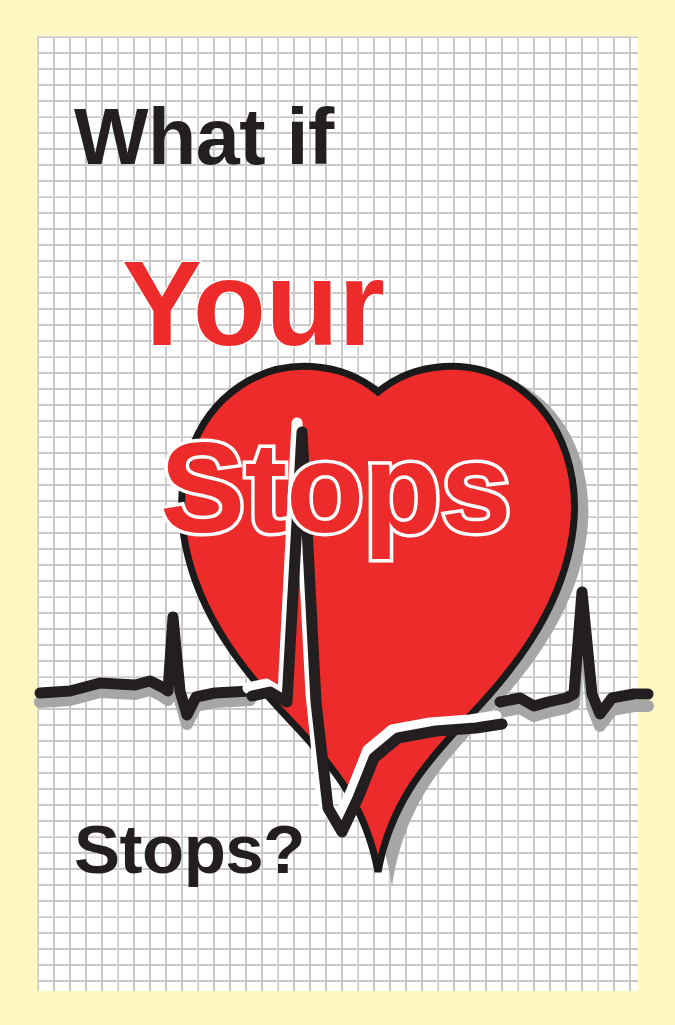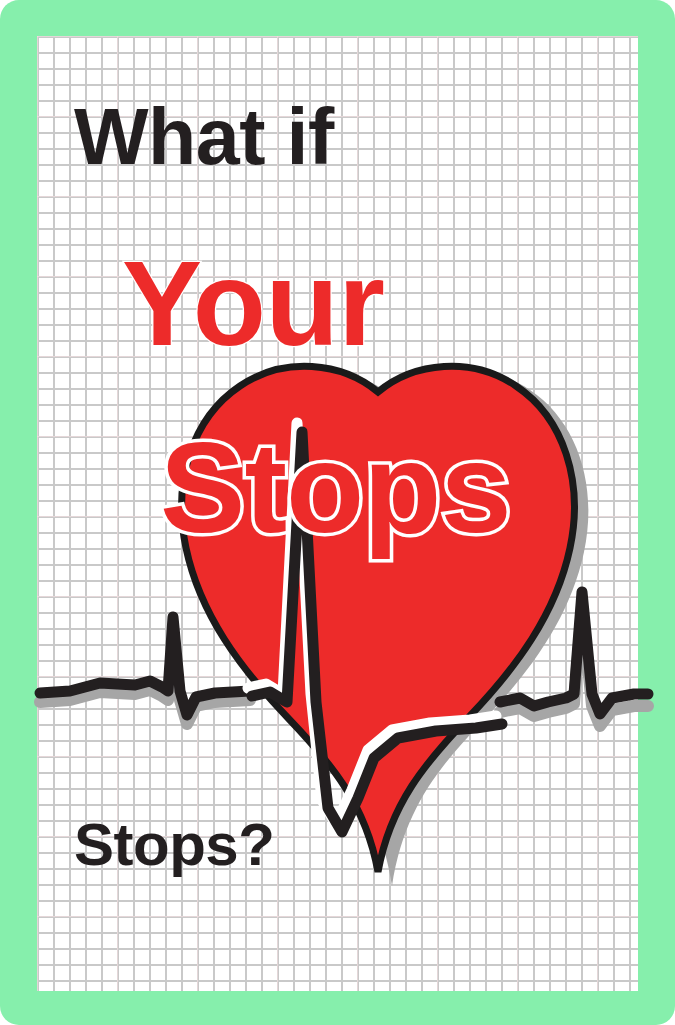--- a/index.html
+++ b/index.html
@@ -7,23 +7,22 @@
     padding: 0;
     background: #ffffff;
   }
   body {
     font-family: "Liberation Sans", sans-serif;
   }
   #poster {
     position: relative;
     width: 675px;
     height: 1025px;
-    background: #86efac;
+    background: #fef9c3;
     overflow: hidden;
-    border-radius: 19px;
   }
 
   
   #grid-paper {
     position: absolute;
     left: 37px;
     top: 36px;
     width: 601px;
     height: 955px;
     background-color: #ffffff;
@@ -50,21 +49,21 @@
   }
   #title-what-if {
     left: 74px;
     top: 97px;
     font-size: 79px;
     color: #231f20;
   }
   #title-stops {
     left: 74px;
     top: 815px;
-    font-size: 60px;
+    font-size: 69px;
     color: #231f20;
   }
   #title-your {
     left: 122px;
     top: 243px;
     font-size: 120px;
     color: #ed2b2a;
     -webkit-text-stroke: 2.5px #ffffff;
     paint-order: stroke fill;
     z-index: 6;

